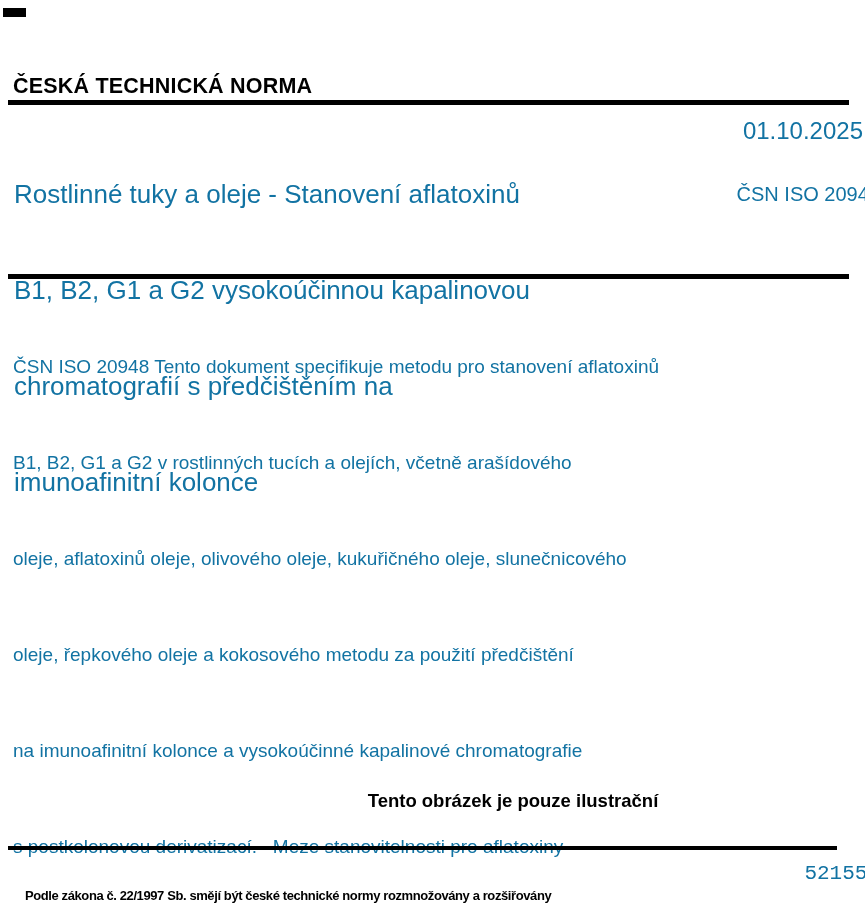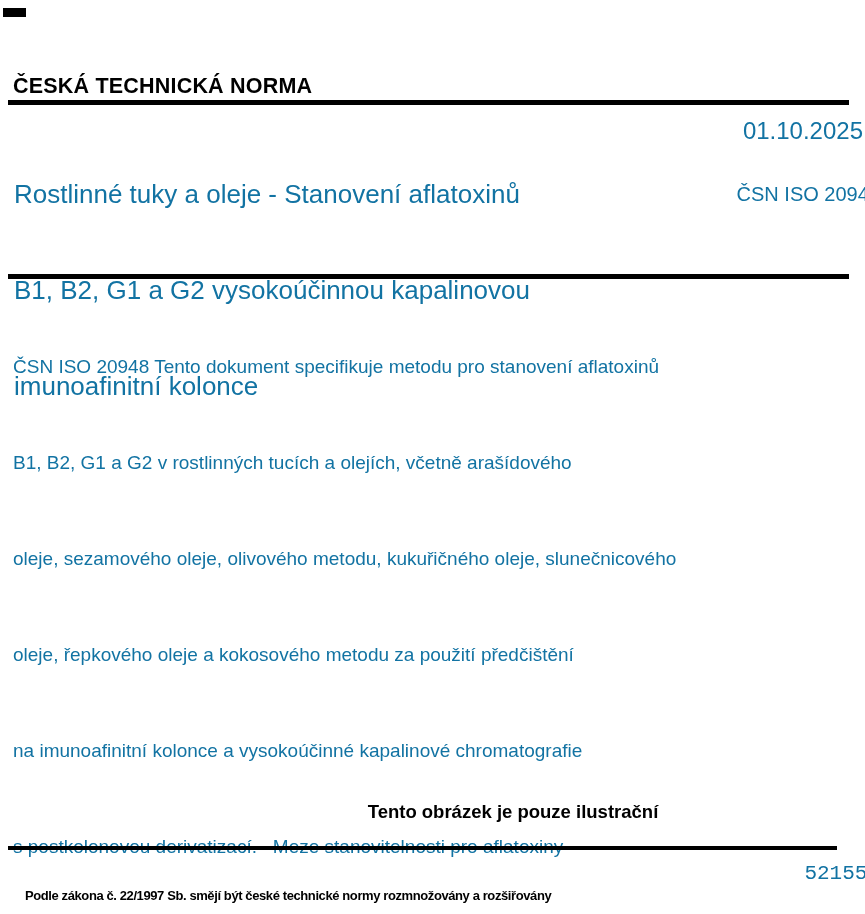--- a/index.html
+++ b/index.html
@@ -89,21 +89,20 @@
   .notice {
     position: absolute;
     left: 161px;
     top: 790px;
     width: 704px;
     text-align: center;
     font-size: 18.5px;
     font-weight: bold;
     color: var(--ink, #000000);
     white-space: pre;
-    margin-top: 11px;
   }
 
   .legal {
     position: absolute;
     left: 25px;
     top: 856px;
     font-size: 13px;
     line-height: 16px;
     font-weight: bold;
     letter-spacing: -0.4px;
@@ -129,33 +128,34 @@
 
   <h1 class="header-title">ČESKÁ TECHNICKÁ NORMA</h1>
 
   <div class="issue-date">01.10.2025</div>
 
   <div class="rule rule-header"></div>
 
   <div class="title-lines">
     <div>Rostlinné tuky a oleje - Stanovení aflatoxinů</div>
     <div>B1, B2, G1 a G2 vysokoúčinnou kapalinovou</div>
+    <div>chromatografií s předčištěním na</div>
     <div>imunoafinitní kolonce</div>
   </div>
 
   <div class="std-numbers">
     <div>ČSN ISO 20948</div>
   </div>
 
   <div class="rule rule-mid"></div>
 
   <div class="abstract">
     <div>ČSN ISO 20948 Tento dokument specifikuje metodu pro stanovení aflatoxinů</div>
     <div>B1, B2, G1 a G2 v rostlinných tucích a olejích, včetně arašídového</div>
-    <div>oleje, sezamového oleje, olivového metodu, kukuřičného oleje, slunečnicového</div>
+    <div>oleje, aflatoxinů oleje, olivového oleje, kukuřičného oleje, slunečnicového</div>
     <div>oleje, řepkového oleje a kokosového metodu za použití předčištění</div>
     <div>na imunoafinitní kolonce a vysokoúčinné kapalinové chromatografie</div>
     <div>s postkolonovou derivatizací.   Meze stanovitelnosti pro aflatoxiny</div>
     
     
     
     
     
   </div>
 

